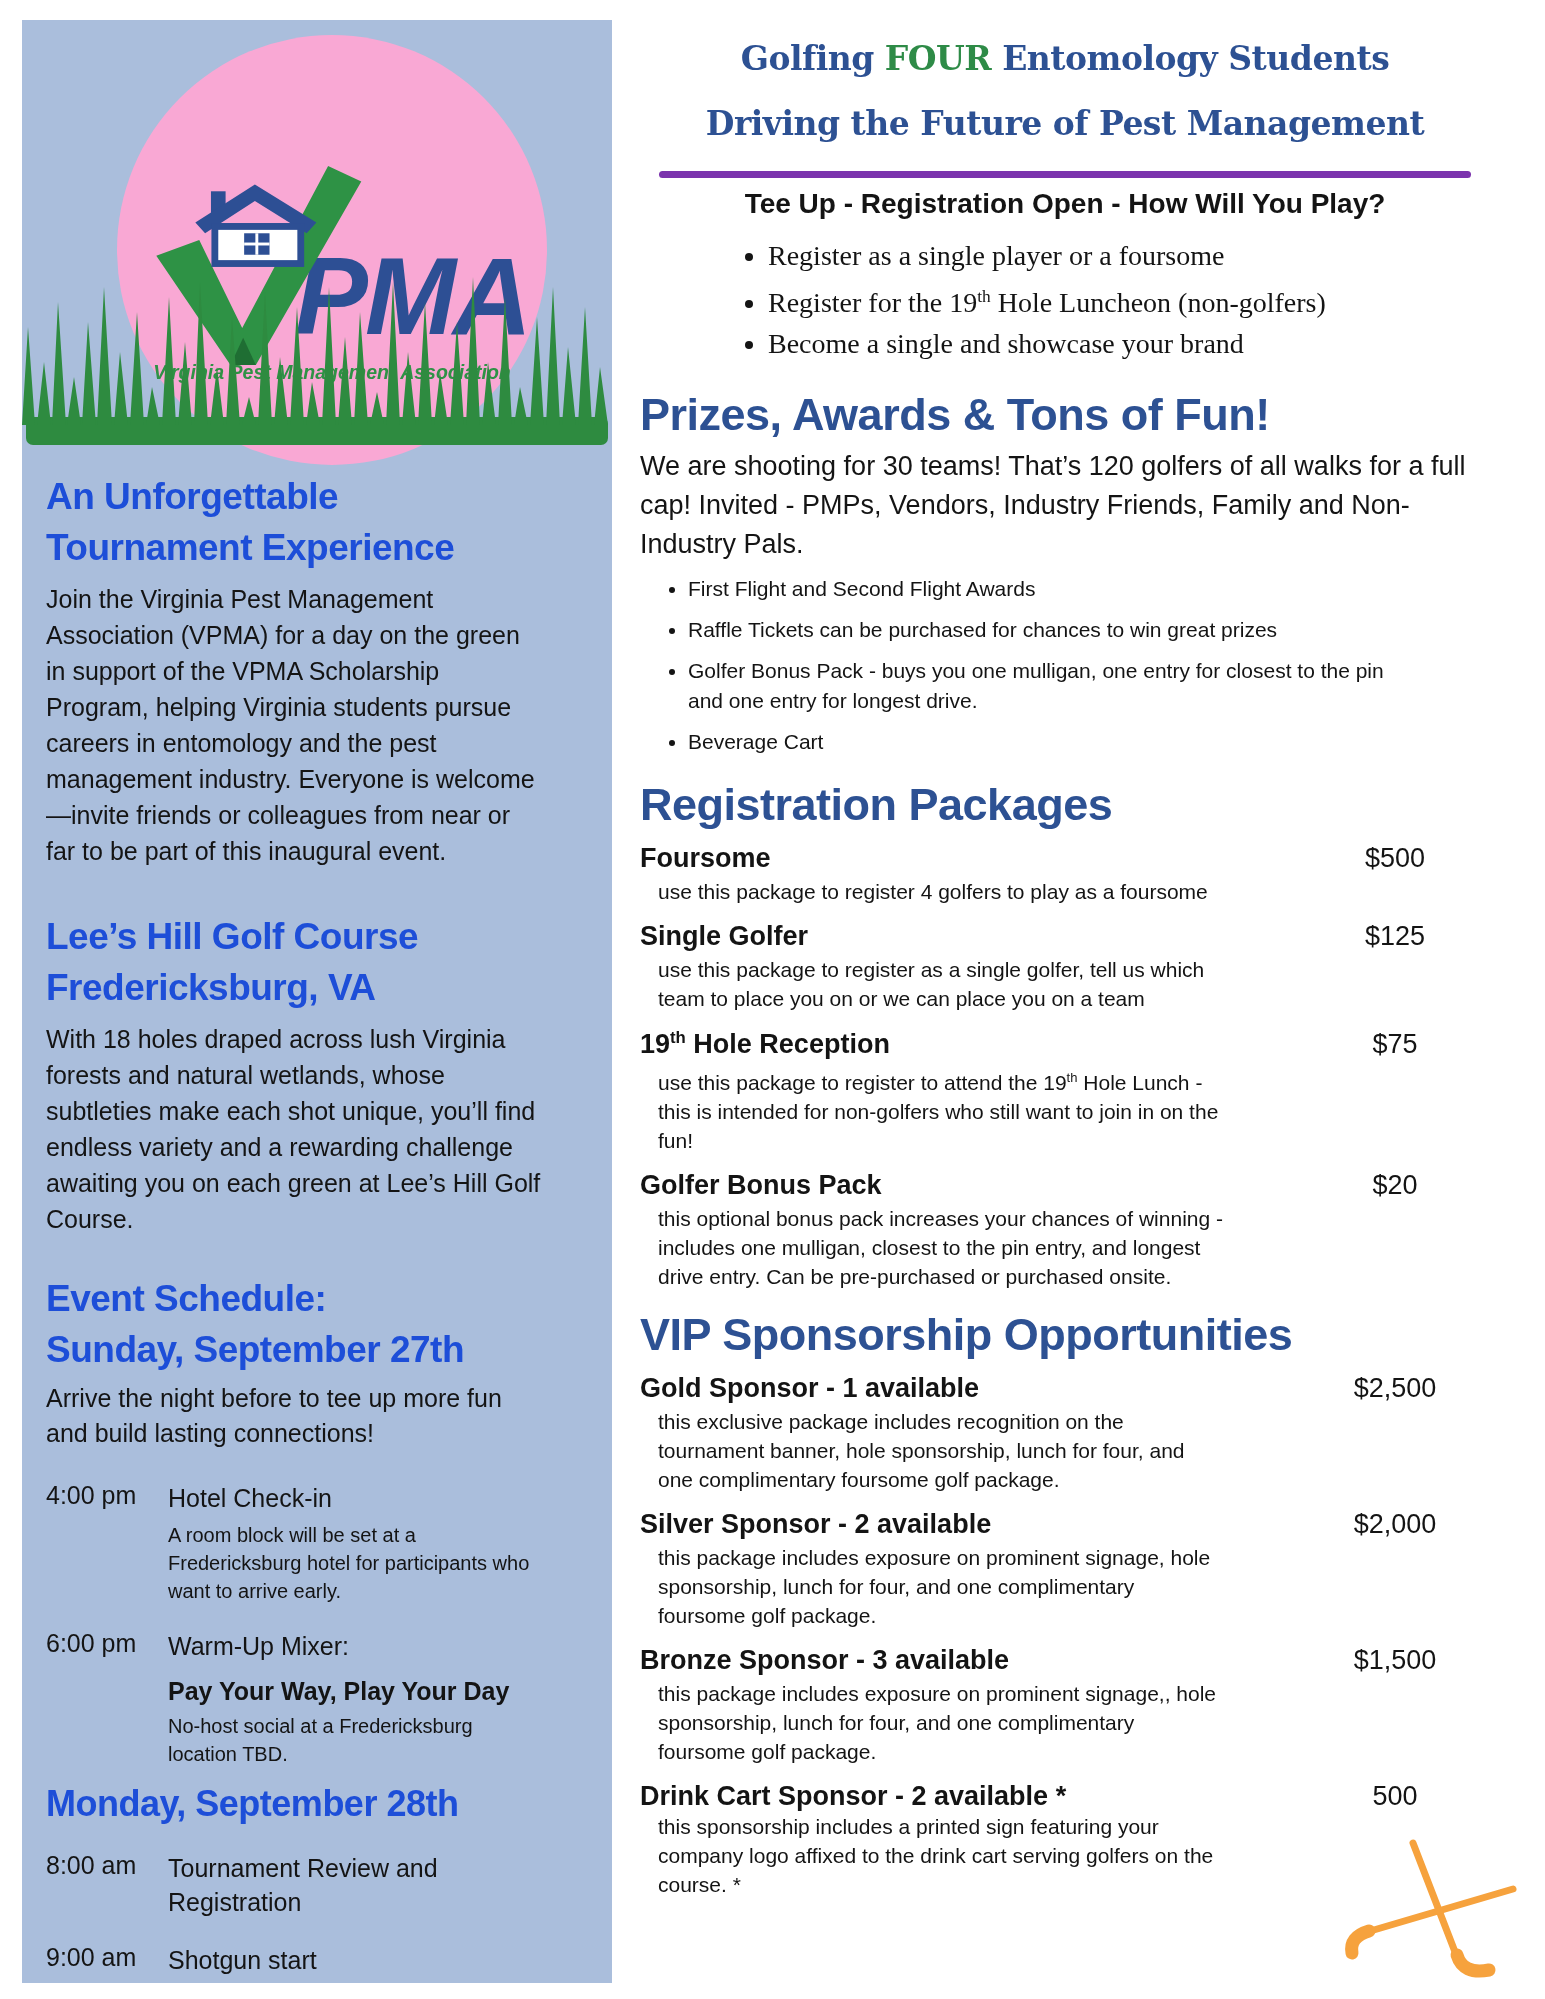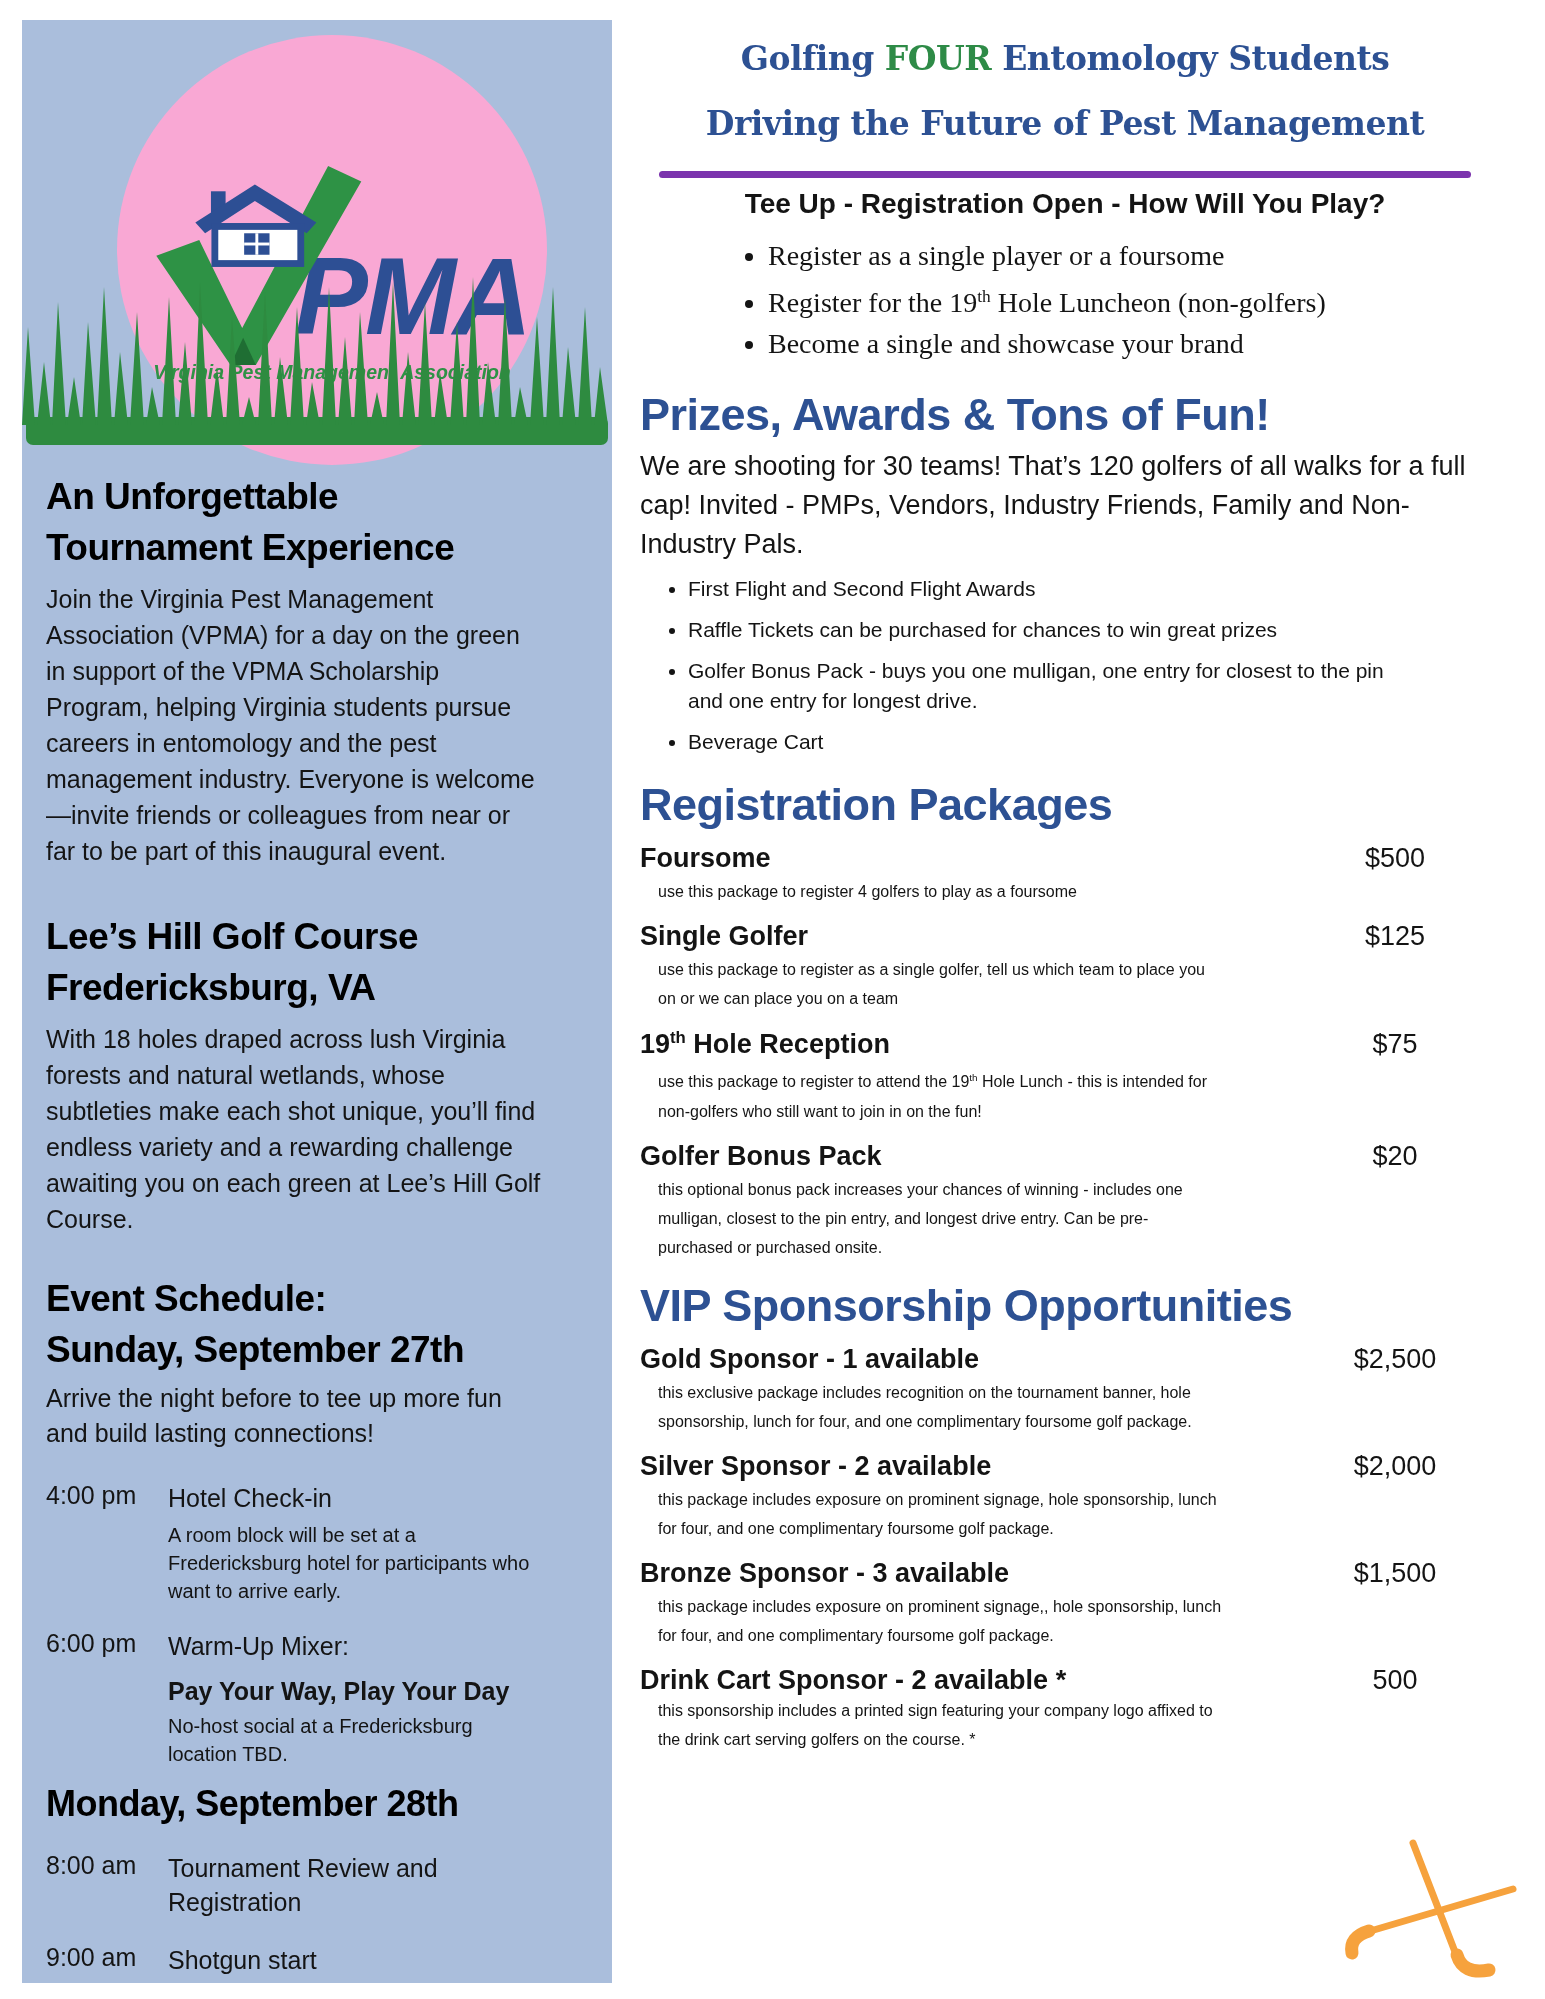--- a/index.html
+++ b/index.html
@@ -14,21 +14,21 @@
   }
   .logo-area{position:relative;height:425px;}
   .logo-circle{
     position:absolute;left:95px;top:15px;width:430px;height:430px;border-radius:50%;
     background:#f9a8d4;
   }
   .logo-svg{position:absolute;left:10px;top:105px;width:410px;height:250px;}
   .grass{position:absolute;left:0;top:247px;width:590px;height:180px;}
   .lp-content{padding:26px 70px 0 24px;}
   .lp-head{
-    color:#000000;font-weight:bold;font-size:37px;line-height:51px;letter-spacing:-0.5px;
+    color:#1d4ed8;font-weight:bold;font-size:37px;line-height:51px;letter-spacing:-0.5px;
   }
   .lp-body{font-size:25px;line-height:36px;margin-top:8px;}
   .sec-gap{margin-top:42px;}
   .sched-intro{font-size:25px;line-height:35px;margin-top:6px;}
   .sched-list{margin-top:30px;}
   .sched-row{display:flex;margin-bottom:24px;}
   .sched-time{width:122px;flex:none;font-size:25px;}
   .sched-main{flex:1;}
   .sched-title{font-size:25px;line-height:34px;}
   .sched-sub{font-size:25px;font-weight:bold;margin-top:14px;}
@@ -52,21 +52,21 @@
   .prizes-head{margin-top:26px;}
   .prize-body{font-size:27px;line-height:39px;margin-top:6px;}
   .prize-bullets{margin:10px 0 0 0;padding-left:48px;}
   .prize-bullets li{font-size:21px;line-height:30px;margin-bottom:11px;}
   .reg-head{margin-top:22px;}
   .pkg-list{margin-top:12px;}
   .pkg{margin-bottom:15px;}
   .pkg-headrow{display:flex;align-items:baseline;}
   .pkg-name{flex:1;font-weight:bold;font-size:27px;}
   .pkg-price{width:190px;flex:none;text-align:center;font-size:27px;}
-  .pkg-desc{font-size:16px;line-height:29px;margin:3px 0 0 18px;max-width:565px;}
+  .pkg-desc{font-size:21px;line-height:29px;margin:3px 0 0 18px;max-width:565px;}
   sup{font-size:0.62em;}
   .vip-head{margin-top:18px;}
   .clubs{position:absolute;right:18px;bottom:8px;width:188px;height:152px;}
 </style>
 </head>
 <body>
 
 <div class="page">
 
   <div class="left-panel">

